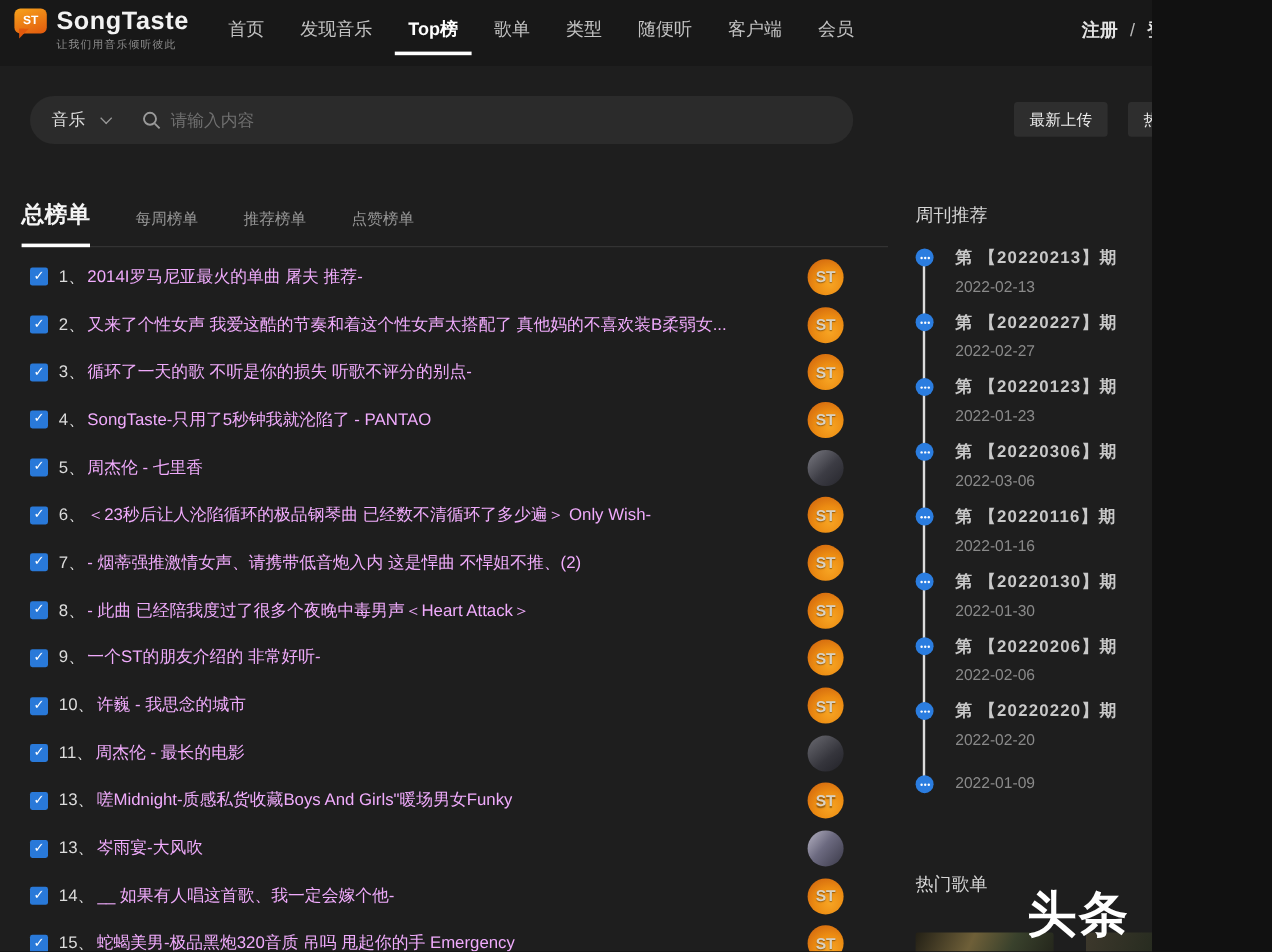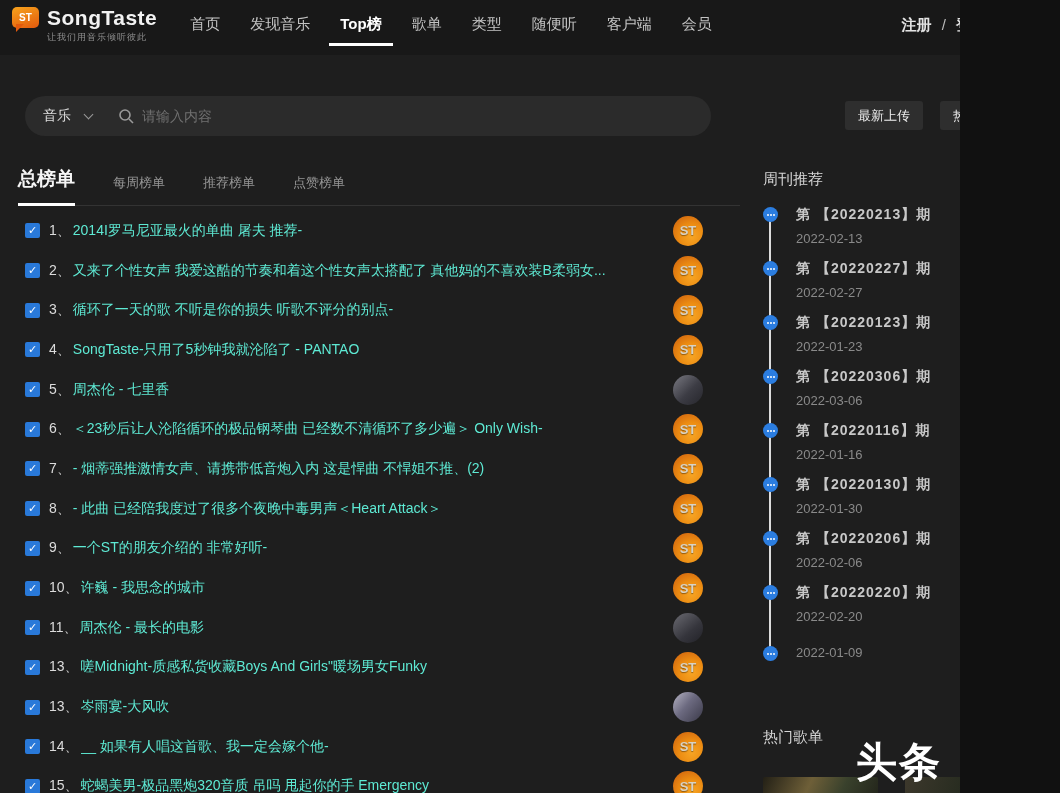--- a/index.html
+++ b/index.html
@@ -17,42 +17,42 @@
   .logo-tagline { font-size:9px; color:#8f8f8f; margin-top:2px; letter-spacing:1px; }
   .main-nav { display:flex; gap:30px; margin:15px 0 0 33px; }
   .nav-item { position:relative; font-size:15px; color:#c3c3c3; cursor:pointer; white-space:nowrap; }
   .nav-item.active { color:#fff; font-weight:bold; }
   .nav-item.active::after { content:""; position:absolute; left:-11px; right:-11px; bottom:-12px; height:3px; background:#fff; }
   .auth { position:absolute; right:-26px; top:16px; font-size:15px; font-weight:bold; color:#e3e3e3; white-space:nowrap; }
   .auth span { cursor:pointer; }
   .auth .sep { margin:0 6px; font-weight:normal; color:#bbb; cursor:default; }
 
   
-  .search-row { position:absolute; top:96px; left:25px; right:0; height:40px; }
+  .search-row { position:absolute; top:80px; left:25px; right:0; height:40px; }
   .search-bar { width:686px; height:40px; background:#2b2b2b; border-radius:20px; display:flex; align-items:center; padding:0 18px; }
   .search-cat { font-size:14px; color:#ddd; cursor:pointer; }
   .chev { width:7px; height:7px; border-right:1.5px solid #9a9a9a; border-bottom:1.5px solid #9a9a9a; transform:rotate(45deg); margin:-3px 0 0 14px; cursor:pointer; }
   .search-glass { margin-left:26px; display:flex; }
   .search-input { flex:1; margin-left:8px; background:transparent; border:none; outline:none; color:#ccc; font-size:14px; font-family:inherit; }
   .search-input::placeholder { color:#6f6f6f; }
   .action-buttons { position:absolute; left:820px; top:5px; display:flex; gap:17px; }
   .act-btn { height:29px; padding:0 13px; background:#2e2e2e; border:none; border-radius:3px; color:#ededed; font-size:13px; font-family:inherit; white-space:nowrap; cursor:pointer; }
 
   
   .tabs { position:absolute; top:166px; left:18px; width:722px; display:flex; align-items:flex-end; gap:38px; padding-bottom:13px; border-bottom:1px solid #333; }
   .tab { position:relative; font-size:13px; color:#969696; cursor:pointer; white-space:nowrap; }
   .tab.active { font-size:19px; font-weight:bold; color:#f5f5f5; }
   .tab.active::after { content:""; position:absolute; left:0; right:0; bottom:-14px; height:3px; background:#fff; }
 
   .song-list { position:absolute; top:211px; left:18px; width:722px; }
   .song-row { height:39.7px; display:flex; align-items:center; }
   .cbx { width:15px; height:15px; margin-left:7px; background:#2979d9; border-radius:2px; flex:none; cursor:pointer; color:#fff; font-size:11px; line-height:15px; text-align:center; }
   .cbx::after { content:"✓"; }
   .song-num { margin-left:9px; font-size:14px; color:#dcdcdc; white-space:nowrap; cursor:pointer; }
-  .song-title { margin-left:2px; font-size:14px; color:#5eead4; white-space:nowrap; overflow:hidden; cursor:pointer; }
+  .song-title { margin-left:2px; font-size:14px; color:#f0abfc; white-space:nowrap; overflow:hidden; cursor:pointer; }
   .avatar { margin-left:auto; margin-right:37px; width:30px; height:30px; border-radius:50%; flex:none; display:flex; align-items:center; justify-content:center; font-size:13px; font-weight:bold; color:#d8d2c4; text-shadow:0 1px 1px rgba(0,0,0,.4); cursor:pointer; }
   .avatar.st { background:radial-gradient(circle at 62% 68%, #f7a524 0%, #ec8c12 45%, #c85a0e 100%); }
   .avatar.photo1 { background:linear-gradient(135deg,#7a7a82 0%,#3c3c44 55%,#26262c 100%); }
   .avatar.photo2 { background:linear-gradient(140deg,#6b6b72 0%,#35353c 60%,#222228 100%); }
   .avatar.photo3 { background:linear-gradient(130deg,#b7b4c4 0%,#6c6a80 45%,#3a3948 100%); }
 
   
   .sidebar { position:absolute; left:763px; top:165px; width:297px; }
   .side-head { position:relative; display:flex; align-items:center; height:28px; }
   .side-title { font-size:15px; color:#d5d5d5; }

